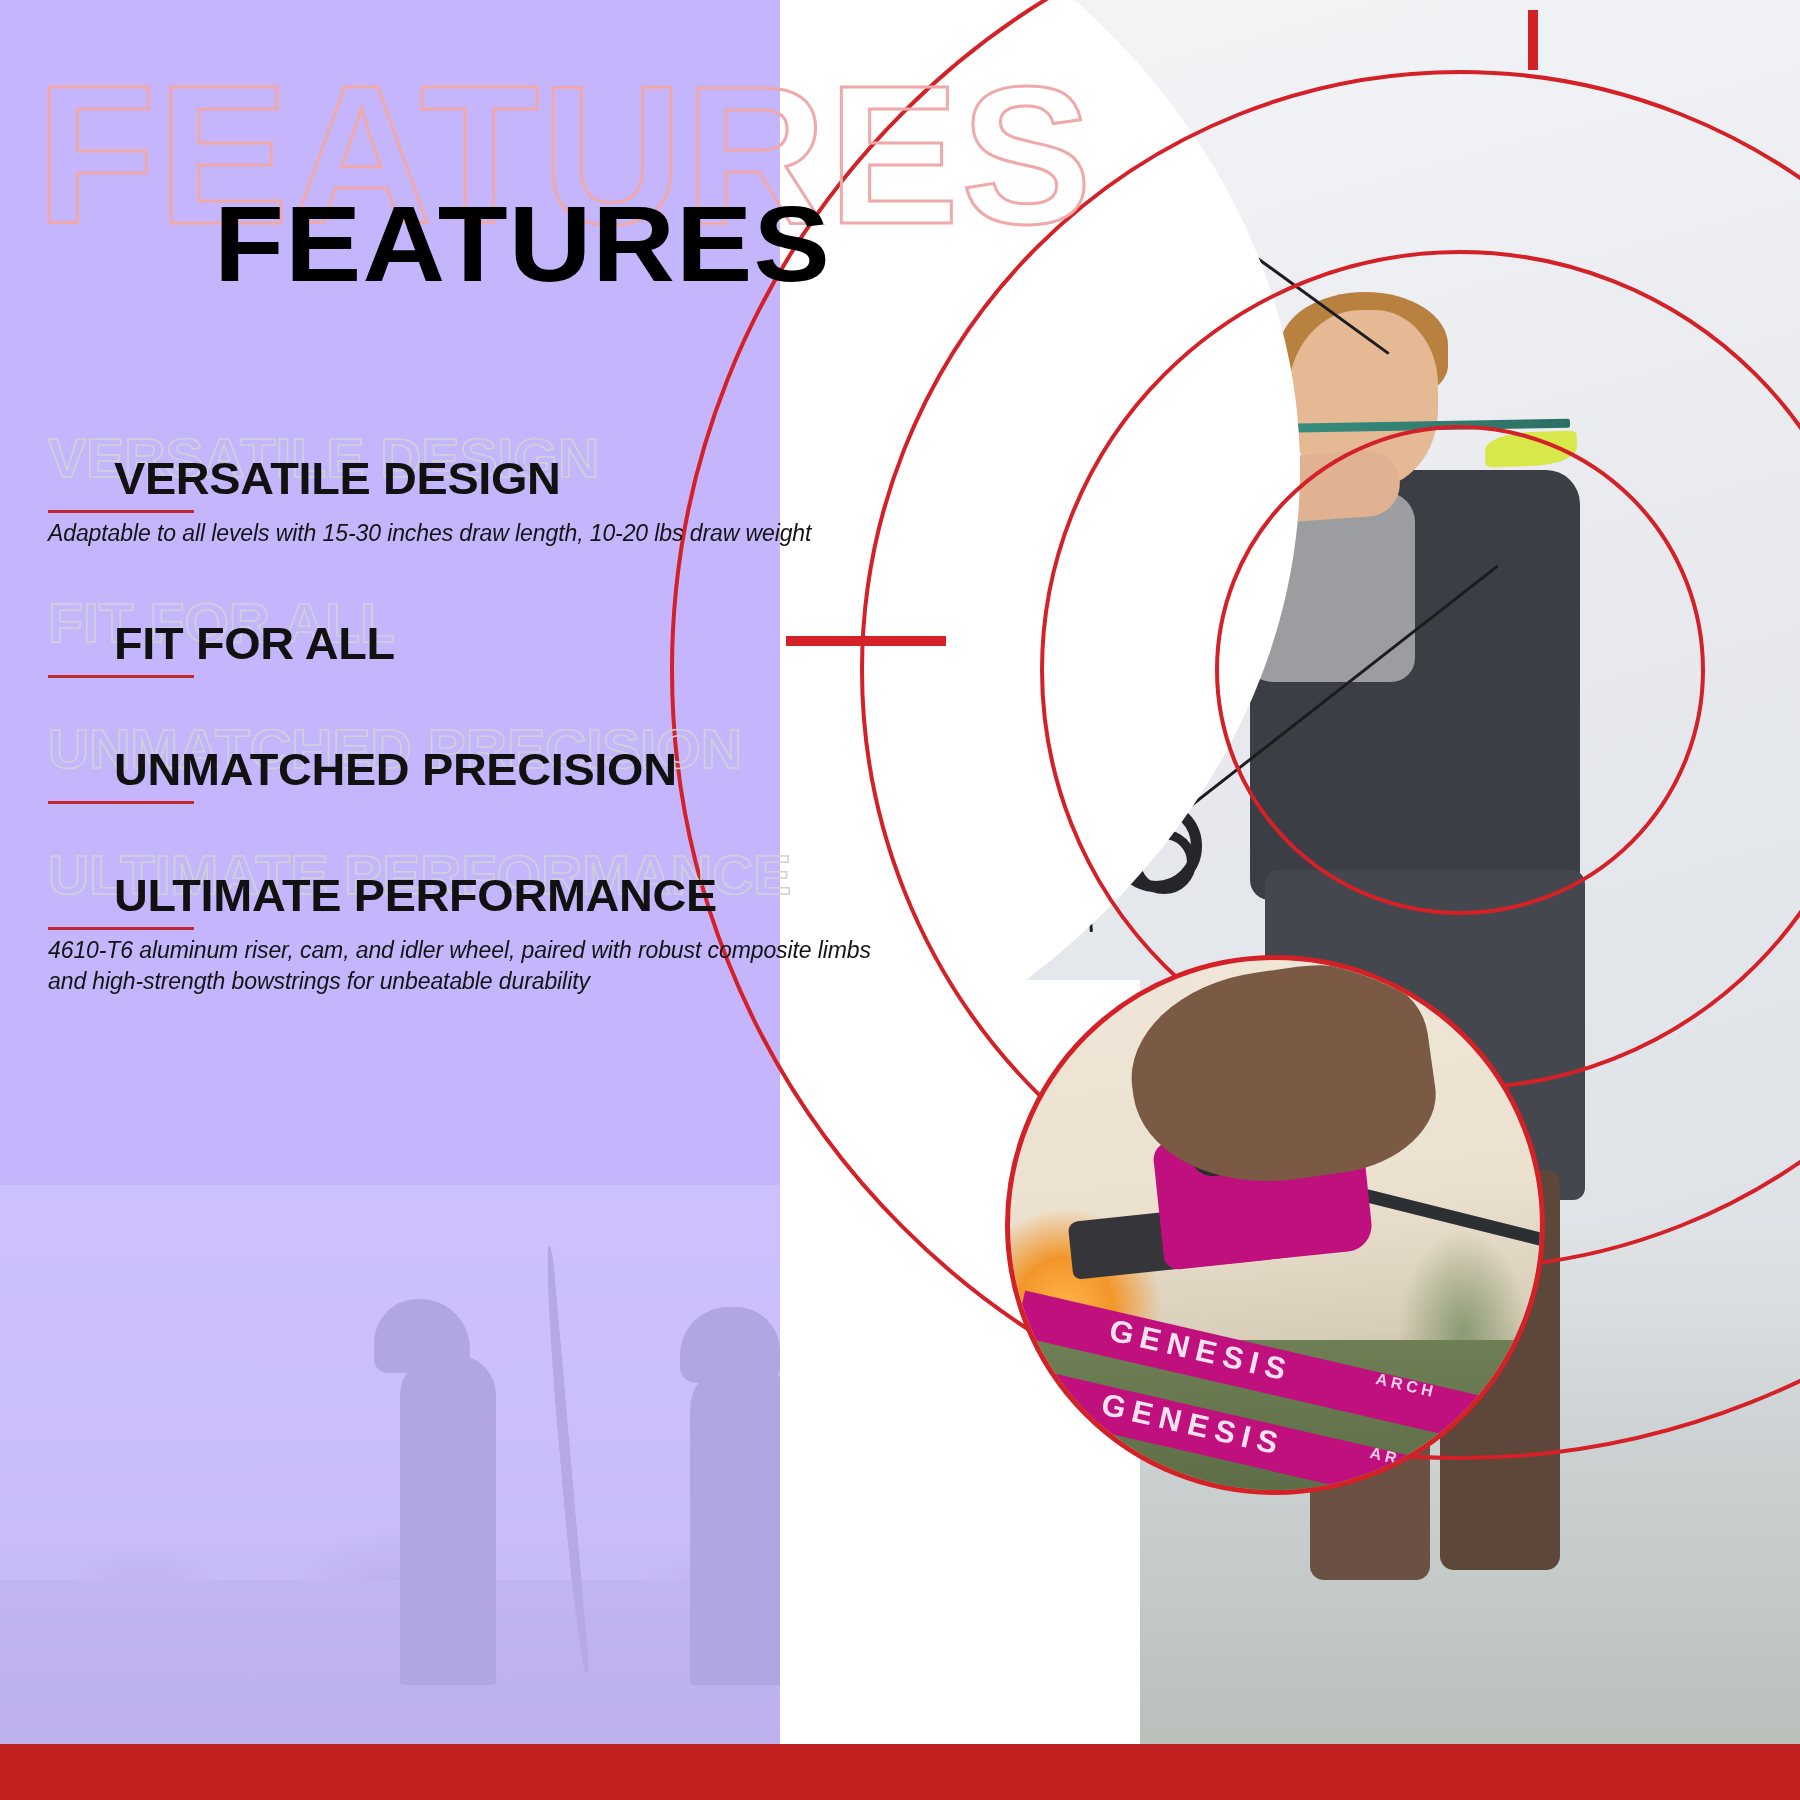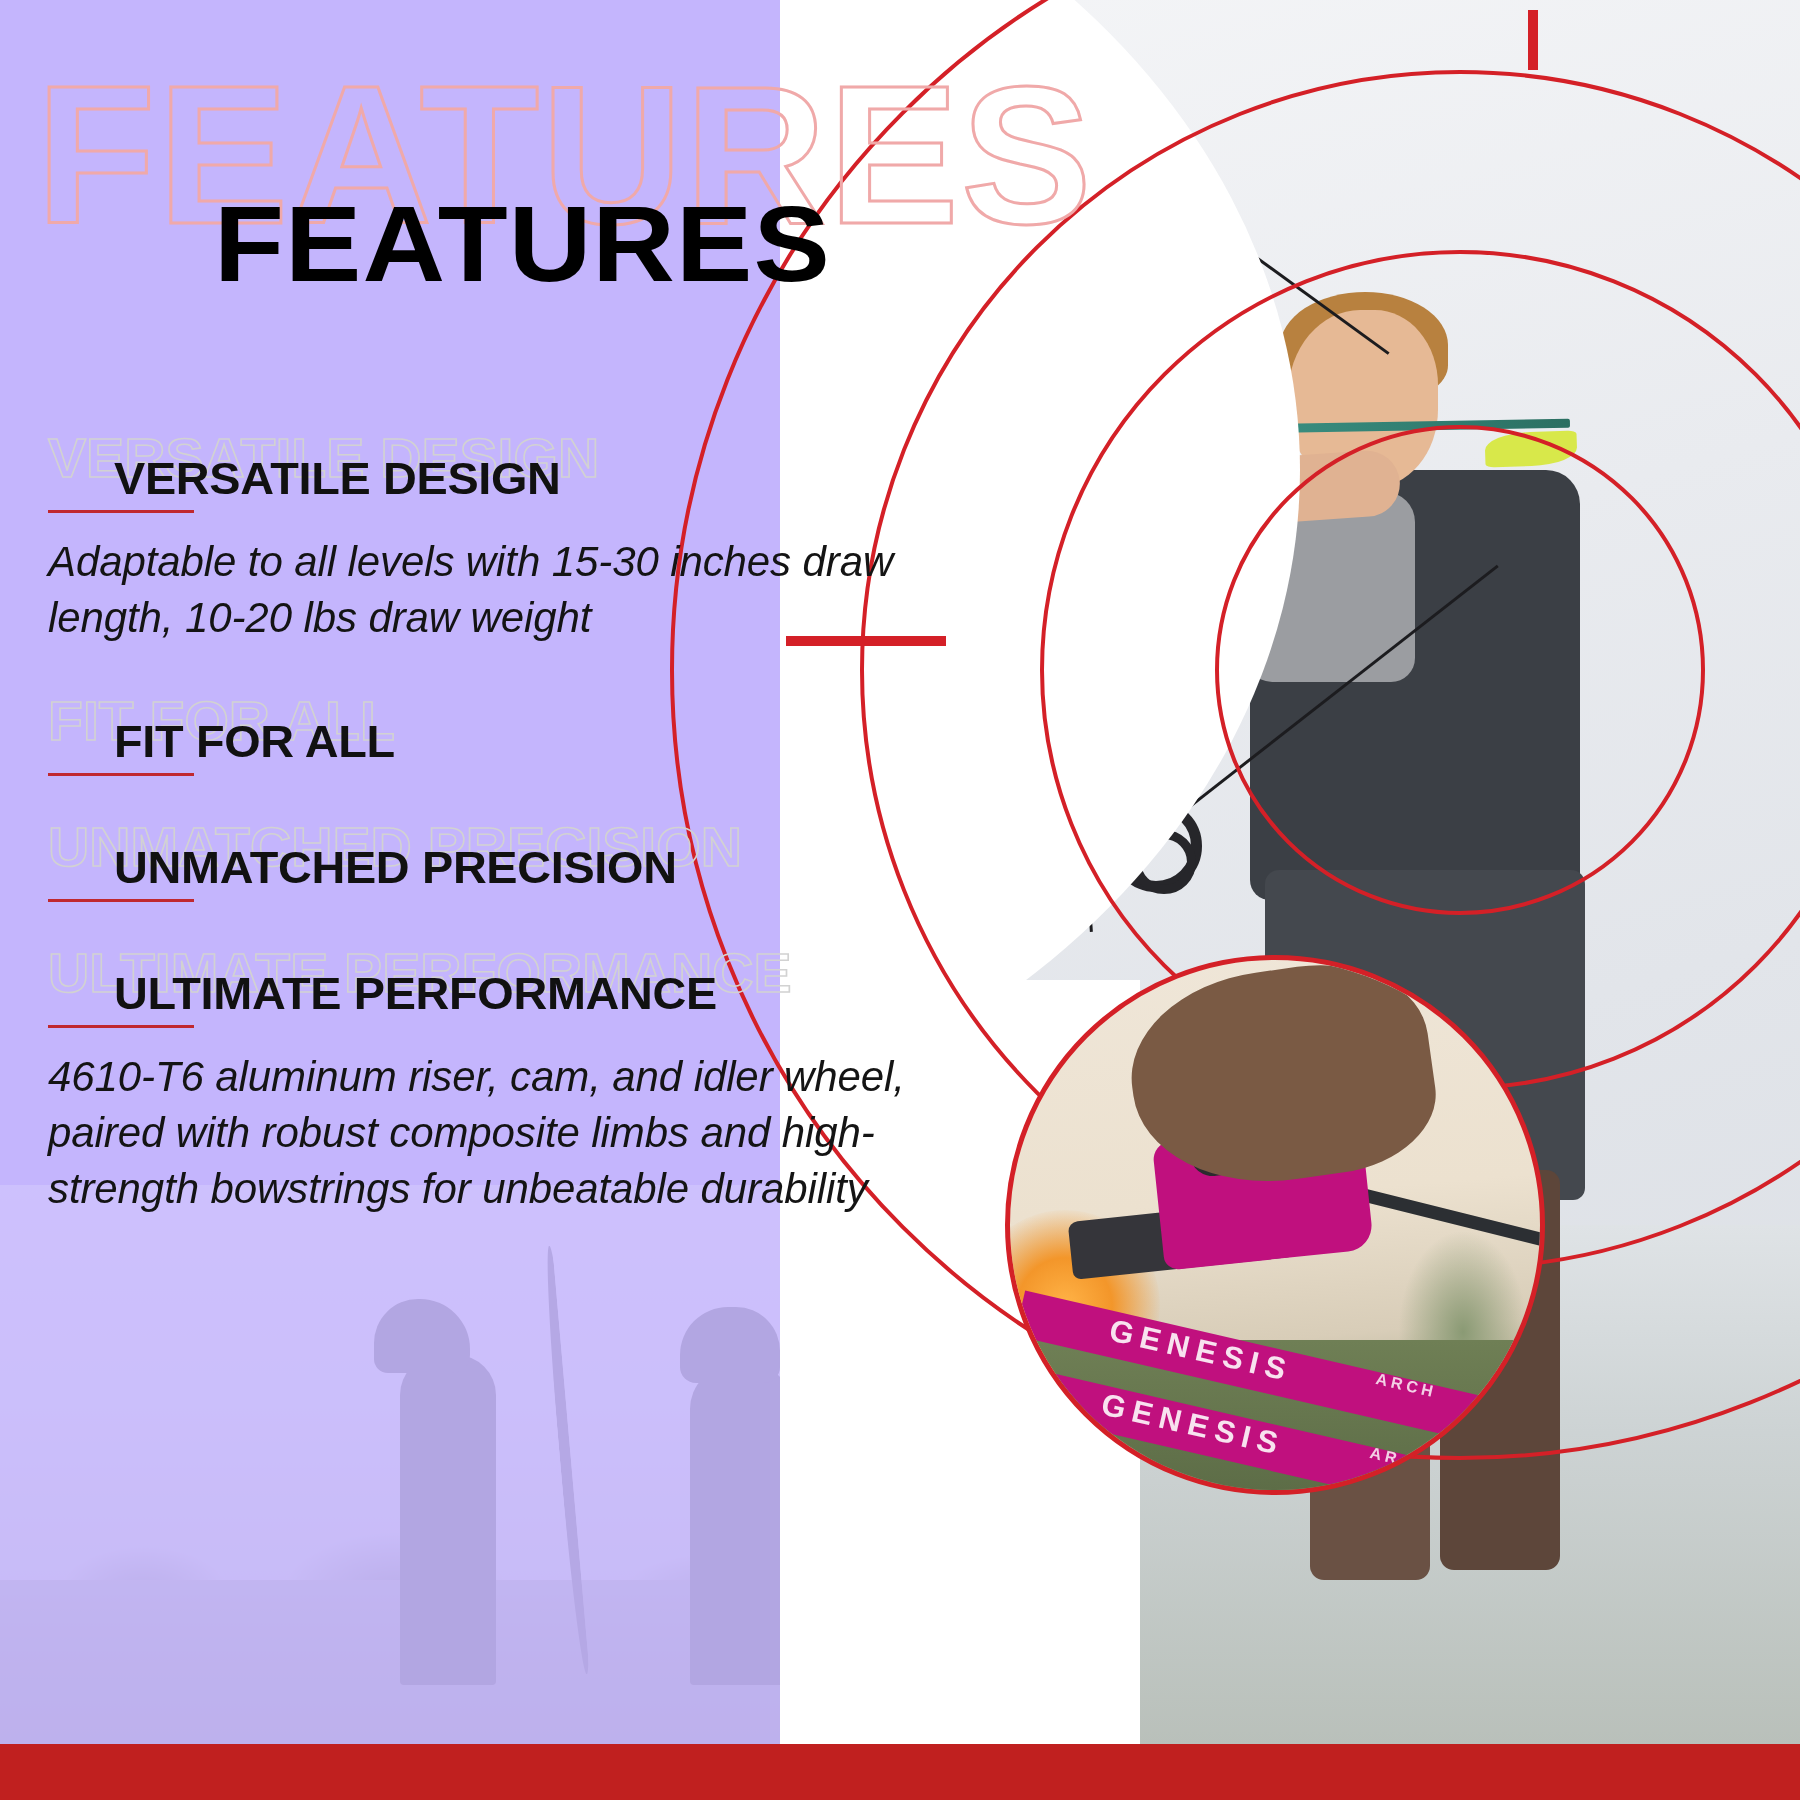--- a/index.html
+++ b/index.html
@@ -323,22 +323,22 @@
   }
   .f-rule {
     position: absolute;
     left: 0px;
     top: 80px;
     width: 146px;
     height: 3px;
     background: #c0282f;
   }
   .f-desc {
-    margin-top: 24px;
-    font-size: 42px;
+    margin-top: 8px;
+    font-size: 23px;
     font-style: italic;
     line-height: 1.34;
     color: #141414;
     max-width: 860px;
     letter-spacing: -0.1px;
   }
 
   
   .inset {
     position: absolute;

